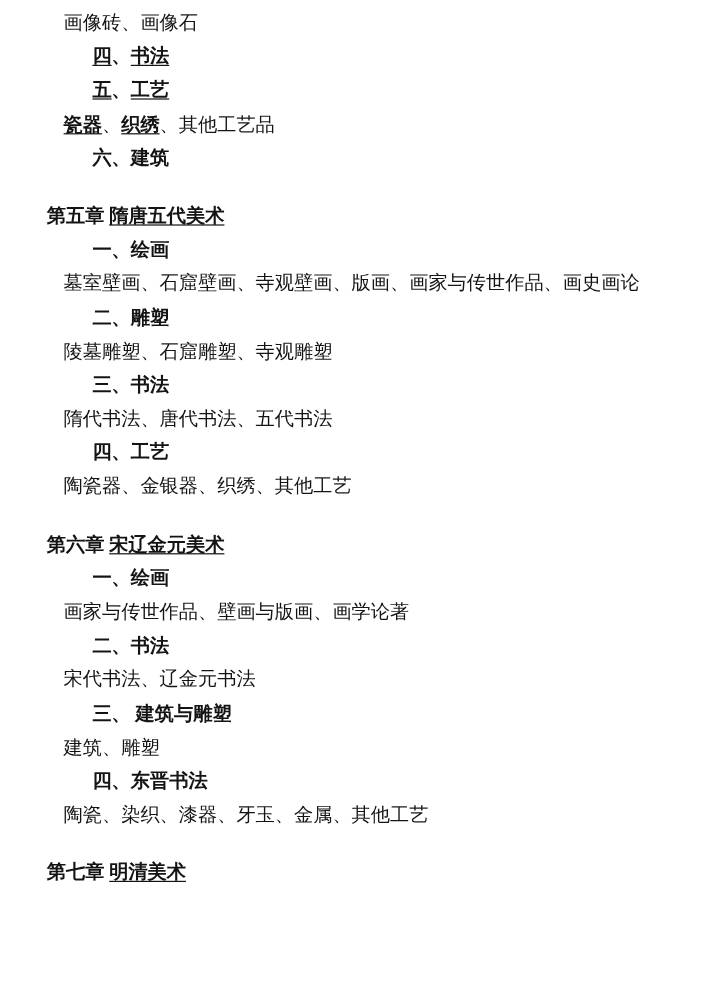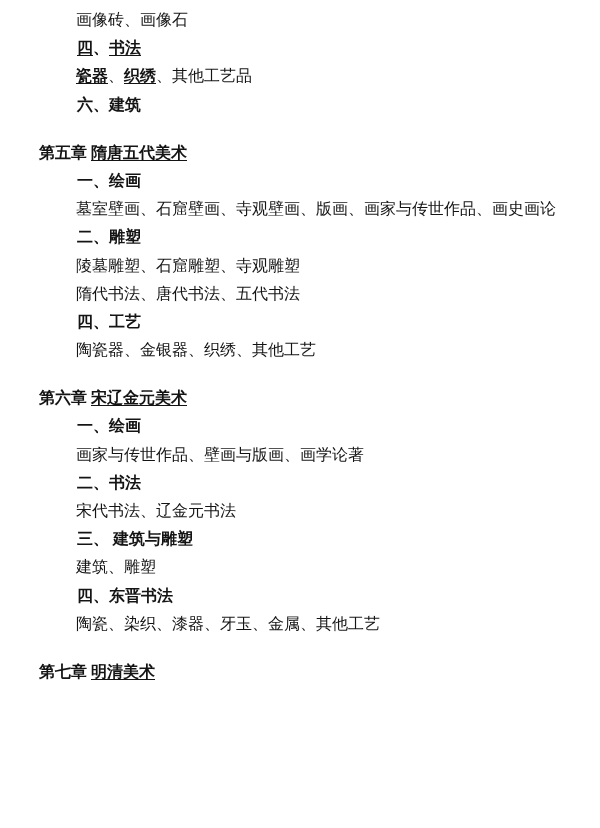--- a/index.html
+++ b/index.html
@@ -26,21 +26,21 @@
     padding-left: 39px;
     font-weight: bold;
     margin-top: 20px;
   }
   .line.item {
     padding-left: 60px;
     font-weight: bold;
     margin-left: 17px;
   }
   .line.content {
-    padding-left: 76px;
+    padding-left: 53px;
     font-weight: normal;
   }
   .gap {
     margin-top: 28.2px;
   }
   .b { font-weight: bold; }
   .u {
     text-decoration: underline;
     text-decoration-thickness: 1px;
     text-underline-offset: 2px;
@@ -49,35 +49,37 @@
 </head>
 <body>
 
 <div class="doc">
 
   <div class="line content"><span>画像砖、画像石</span></div>
 
   <div class="line item"><span class="u">四</span><span>、</span><span class="u">书法</span></div>
 
 
+  <div class="line item"><span class="u">五</span><span>、</span><span class="u">工艺</span></div>
 
   <div class="line content"><span class="b u">瓷器</span><span>、</span><span class="b u">织绣</span><span>、其他工艺品</span></div>
 
   <div class="line item"><span>六、建筑</span></div>
 
   <div class="line chapter gap"><span>第五章 </span><span class="u">隋唐五代美术</span></div>
 
   <div class="line item"><span>一、绘画</span></div>
 
   <div class="line content"><span>墓室壁画、石窟壁画、寺观壁画、版画、画家与传世作品、画史画论</span></div>
 
   <div class="line item"><span>二、雕塑</span></div>
 
   <div class="line content"><span>陵墓雕塑、石窟雕塑、寺观雕塑</span></div>
 
+  <div class="line item"><span>三、书法</span></div>
 
   <div class="line content"><span>隋代书法、唐代书法、五代书法</span></div>
 
   <div class="line item"><span>四、工艺</span></div>
 
   <div class="line content"><span>陶瓷器、金银器、织绣、其他工艺</span></div>
 
 
   <div class="line chapter gap"><span>第六章 </span><span class="u">宋辽金元美术</span></div>
 

